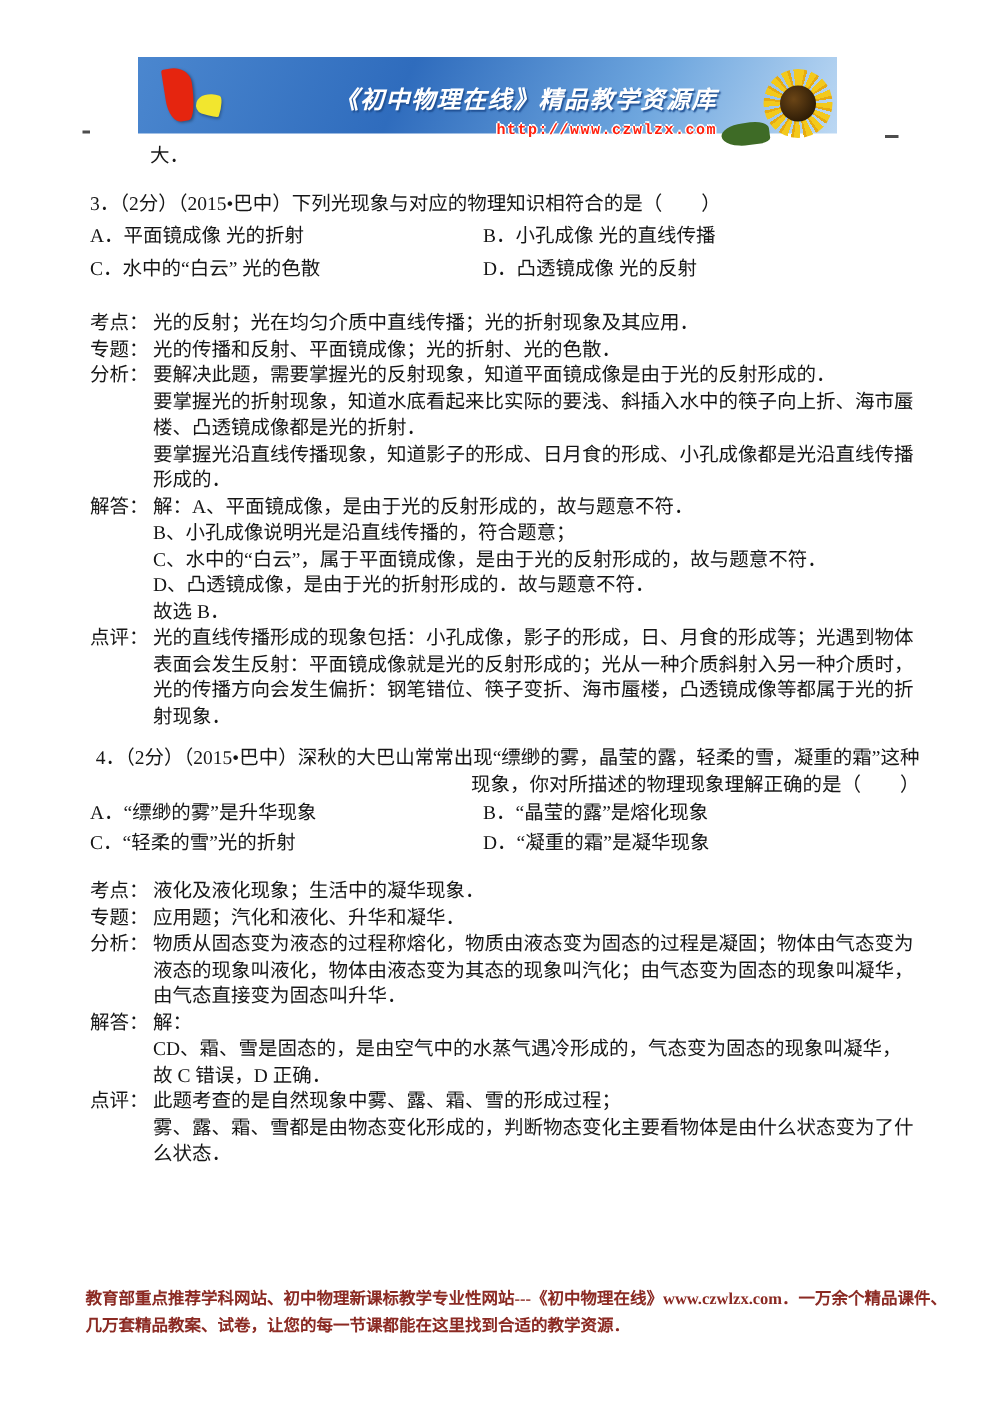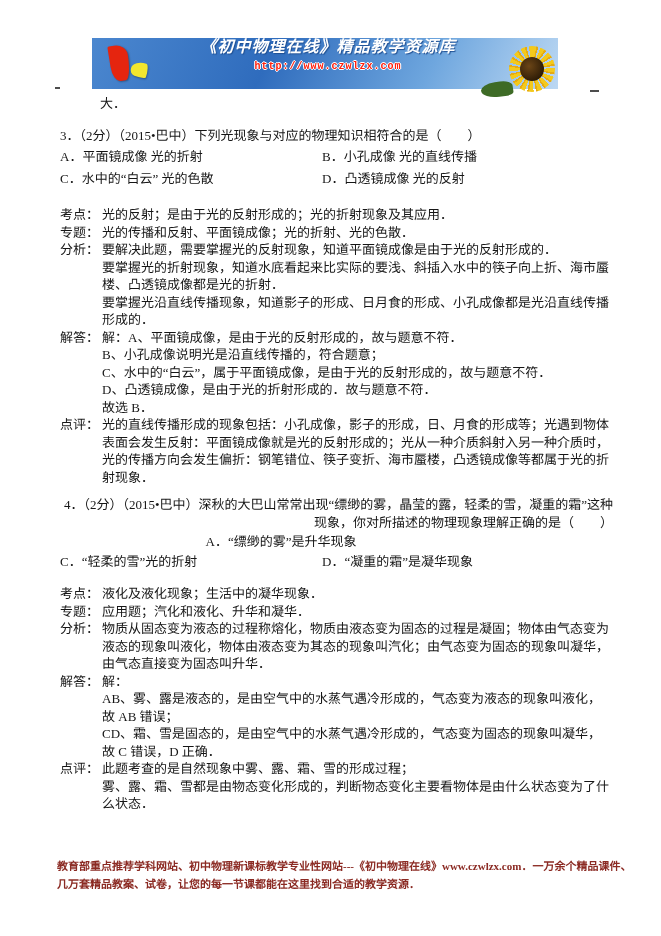--- a/index.html
+++ b/index.html
@@ -14,21 +14,21 @@
     background:linear-gradient(115deg,#4b87cf 0%,#2f6cbd 38%,#6ea6de 72%,#bcd8f3 100%);
     overflow:visible;
   }
   .logo{position:absolute;left:12px;top:2px;width:50px;height:48px;}
   .flame{position:absolute;left:6px;top:5px;width:19px;height:36px;background:#e5250f;
     border-radius:12% 88% 42% 58% / 6% 42% 94% 58%;transform:rotate(-9deg);
     box-shadow:1px 1px 2px rgba(0,0,0,.35);}
   .swoosh{position:absolute;left:27px;top:22px;width:17px;height:15px;background:#f2e62e;
     border-radius:78% 22% 68% 32% / 58% 88% 12% 42%;transform:rotate(18deg);
     box-shadow:1px 1px 2px rgba(0,0,0,.3);}
-  .banner-text{position:absolute;left:86px;top:0;width:300px;text-align:center;}
+  .banner-text{position:absolute;left:86px;top:21px;width:300px;text-align:right;}
   .banner-title{color:#ffffff;font-weight:bold;font-style:italic;font-size:16px;
     letter-spacing:1px;text-shadow:1px 1px 1px #1f4f92;white-space:nowrap;}
   .banner-url{margin-top:2px;color:#ff200d;font-weight:bold;font-size:10px;letter-spacing:1px;
     font-family:"Liberation Mono","DejaVu Sans Mono",monospace;
     text-shadow:-1px 0 0 #fff,1px 0 0 #fff,0 -1px 0 #fff,0 1px 0 #fff;cursor:pointer;}
   .sunflower{position:absolute;right:3px;top:8px;width:46px;height:46px;}
   .petals{position:absolute;left:0;top:0;width:46px;height:46px;border-radius:50%;
     background:#f3c91c;
     background:repeating-conic-gradient(#f3c91c 0deg 11deg,#e7ab10 11deg 16deg,rgba(110,166,222,0) 16deg 22deg);}
   .disc{position:absolute;left:11px;top:11px;width:24px;height:24px;border-radius:50%;
@@ -93,21 +93,21 @@
     </div>
     <div class="opt-row">
       <div class="opt-first"><span>C．</span><span>水中的“白云” 光的色散</span></div>
       <div class="opt-second"><span>D．</span><span>凸透镜成像 光的反射</span></div>
     </div>
 
     <div class="sec-group">
       <div class="sec">
         <div class="sec-label">考点：</div>
         <div class="sec-body">
-            <p>光的反射；是由于光的反射形成的；光的折射现象及其应用．</p>
+            <p>光的反射；光在均匀介质中直线传播；光的折射现象及其应用．</p>
           </div>
       </div>
       <div class="sec">
         <div class="sec-label">专题：</div>
         <div class="sec-body">
             <p>光的传播和反射、平面镜成像；光的折射、光的色散．</p>
           </div>
       </div>
       <div class="sec">
         <div class="sec-label">分析：</div>
@@ -132,20 +132,21 @@
         <div class="sec-body">
             <p>光的直线传播形成的现象包括：小孔成像，影子的形成，日、月食的形成等；光遇到物体表面会发生反射：平面镜成像就是光的反射形成的；光从一种介质斜射入另一种介质时，光的传播方向会发生偏折：钢笔错位、筷子变折、海市蜃楼，凸透镜成像等都属于光的折射现象．</p>
           </div>
       </div>
     </div>
 
     <p class="q-head q4"><span>4．</span><span>（2分）（2015•巴中）深秋的大巴山常常出现“缥缈的雾，晶莹的露，轻柔的雪，凝重的霜”这种现象，你对所描述的物理现象理解正确的是（　　）</span></p>
 
     <div class="opt-row tight">
       <div class="opt-first"><span>A．</span><span>“缥缈的雾”是升华现象</span></div>
+      <div class="opt-second"><span>B．</span><span>“晶莹的露”是熔化现象</span></div>
     </div>
     <div class="opt-row tight">
       <div class="opt-first"><span>C．</span><span>“轻柔的雪”光的折射</span></div>
       <div class="opt-second"><span>D．</span><span>“凝重的霜”是凝华现象</span></div>
     </div>
 
     <div class="sec-group g2">
       <div class="sec">
         <div class="sec-label">考点：</div>
         <div class="sec-body">
@@ -161,21 +162,20 @@
       <div class="sec">
         <div class="sec-label">分析：</div>
         <div class="sec-body">
             <p>物质从固态变为液态的过程称熔化，物质由液态变为固态的过程是凝固；物体由气态变为液态的现象叫液化，物体由液态变为其态的现象叫汽化；由气态变为固态的现象叫凝华，由气态直接变为固态叫升华．</p>
           </div>
       </div>
       <div class="sec">
         <div class="sec-label">解答：</div>
         <div class="sec-body">
           <p>解：</p>
-          <p>AB、雾、露是液态的，是由空气中的水蒸气遇冷形成的，气态变为液态的现象叫液化，故 AB 错误；</p>
           <p>CD、霜、雪是固态的，是由空气中的水蒸气遇冷形成的，气态变为固态的现象叫凝华，故 C 错误，D 正确．</p>
         </div>
       </div>
       <div class="sec">
         <div class="sec-label">点评：</div>
         <div class="sec-body">
           <p>此题考查的是自然现象中雾、露、霜、雪的形成过程；</p>
           <p>雾、露、霜、雪都是由物态变化形成的，判断物态变化主要看物体是由什么状态变为了什么状态．</p>
         </div>
       </div>

